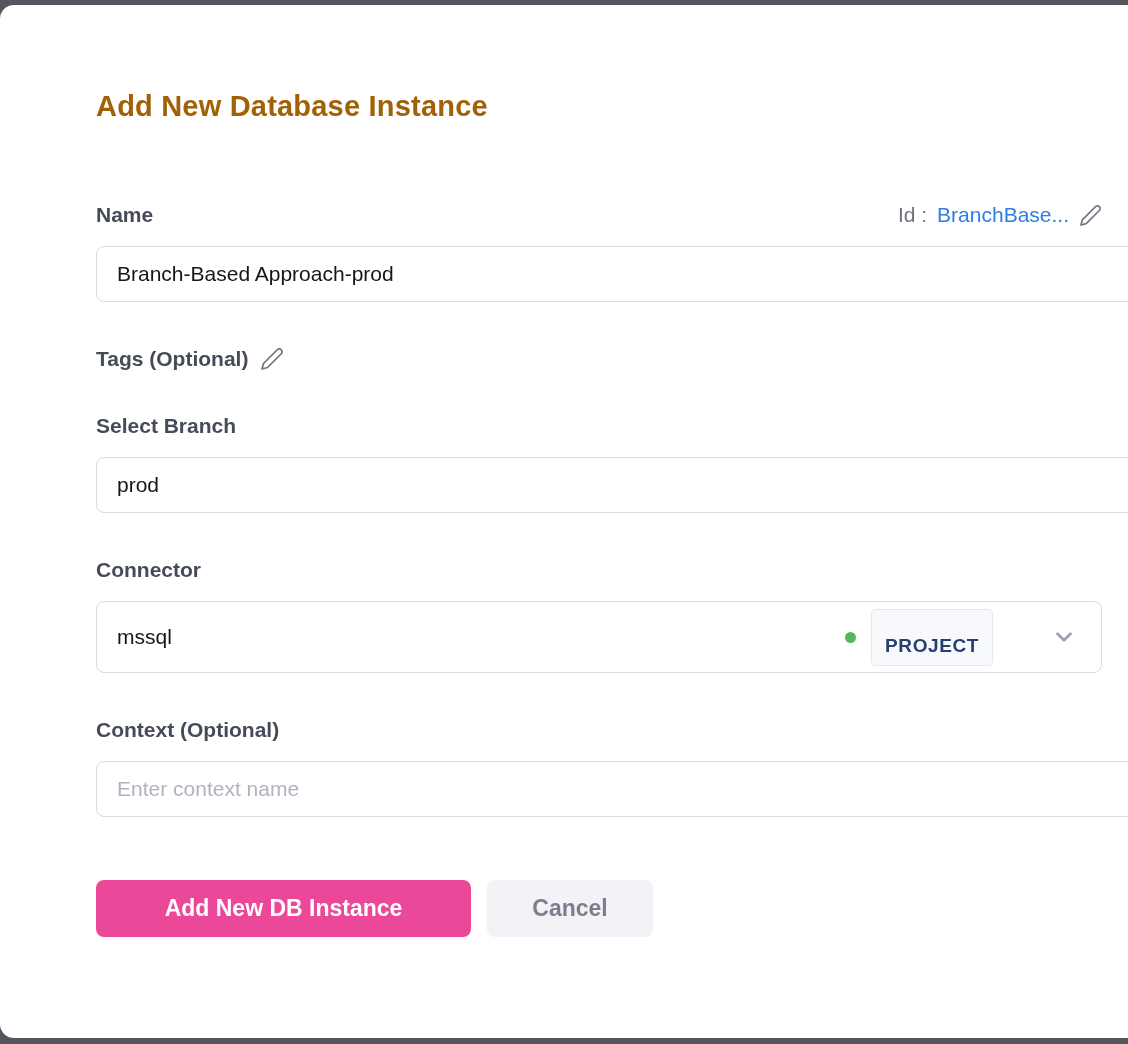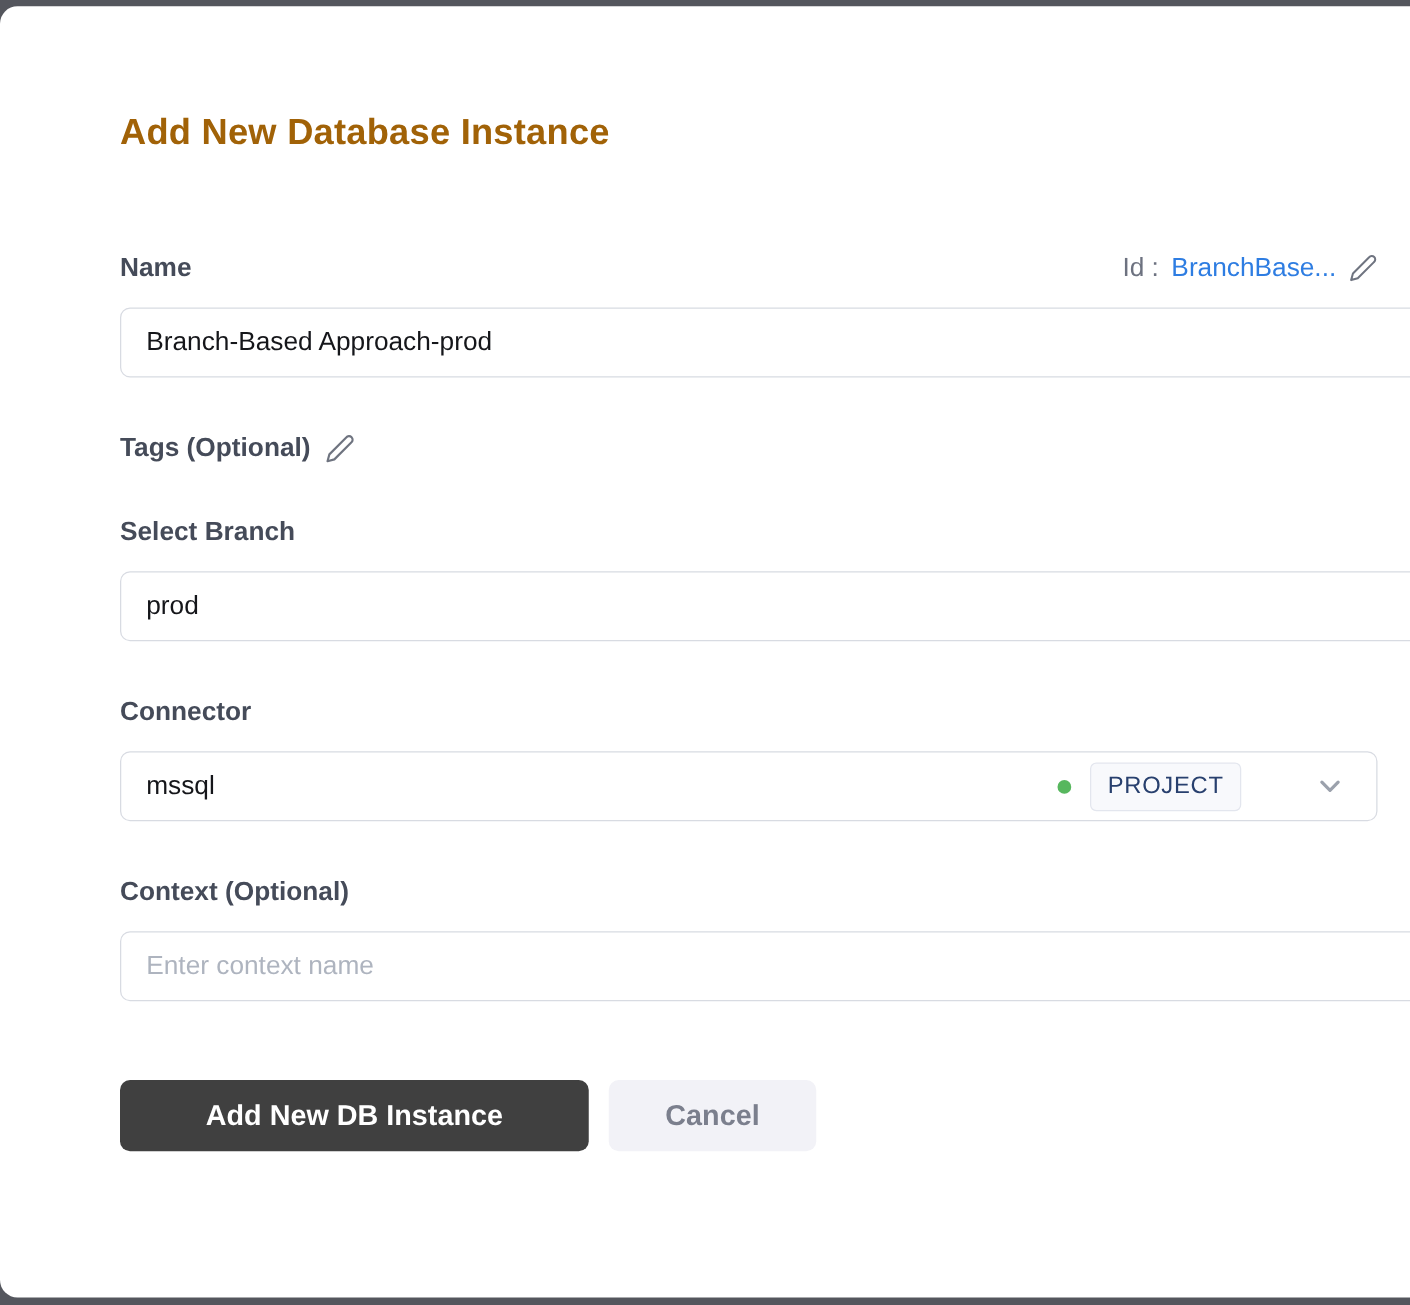--- a/index.html
+++ b/index.html
@@ -37,21 +37,21 @@
   .field-label {
     font-size: 21px;
     font-weight: 600;
     color: #454b59;
     display: flex;
     align-items: center;
     gap: 12px;
   }
   .id-row {
     display: flex;
-    align-items: flex-start;
+    align-items: flex-end;
     gap: 10px;
     font-size: 21px;
   }
   .id-prefix { color: #6d7280; font-weight: 400; }
   .id-link {
     color: #2e7de2;
     text-decoration: none;
     font-weight: 400;
     cursor: pointer;
   }
@@ -70,21 +70,21 @@
     color: #15161a;
     padding: 0 20px;
     outline: none;
     background: #ffffff;
   }
   .text-input::placeholder { color: #aeb4bf; }
   .field-group { margin-bottom: 45px; }
   .tags-row { margin-bottom: 43px; }
   .connector-box {
     width: 1006px;
-    height: 56px;
+    height: 72px;
     border: 1px solid #d8dbe2;
     border-radius: 8px;
     display: flex;
     align-items: center;
     padding: 0 20px;
     cursor: pointer;
     background: #ffffff;
   }
   .connector-value {
     font-size: 21px;
@@ -96,27 +96,27 @@
   }
   .status-dot {
     width: 11px; height: 11px;
     border-radius: 50%;
     background: #57b75e;
     margin-right: 15px;
     flex: none;
   }
   .scope-badge {
     font-size: 19px;
-    font-weight: 400;
+    font-weight: 700;
     letter-spacing: 0.6px;
     color: #28406e;
     background: #f8f9fc;
     border: 1px solid #e3e6ee;
     border-radius: 5px;
-    padding: 7px 13px 8px;
+    padding: 25px 13px 8px;
     flex: none;
   }
   .chevron { margin-left: 58px; margin-right: 4px; flex: none; display: flex; }
   .btn-row {
     display: flex;
     gap: 16px;
     margin-top: 63px;
   }
   .btn {
     height: 57px;
@@ -124,21 +124,21 @@
     border-radius: 8px;
     font-family: "Liberation Sans", sans-serif;
     font-size: 23px;
     font-weight: 700;
     cursor: pointer;
     display: inline-flex;
     align-items: center;
     justify-content: center;
   }
   .btn-primary {
-    background: #404040;
+    background: #ec4899;
     color: #ffffff;
     width: 375px;
   }
   .btn-cancel {
     background: #f2f2f7;
     color: #7b7f8d;
     width: 166px;
   }
 </style>
 </head>

